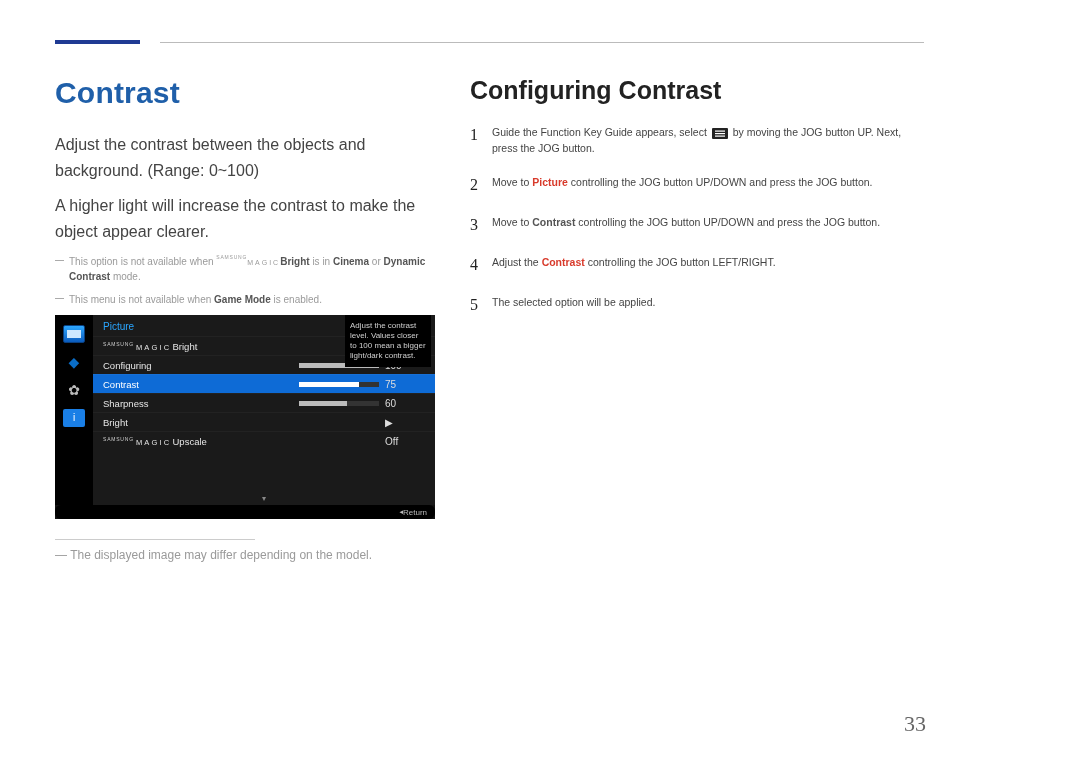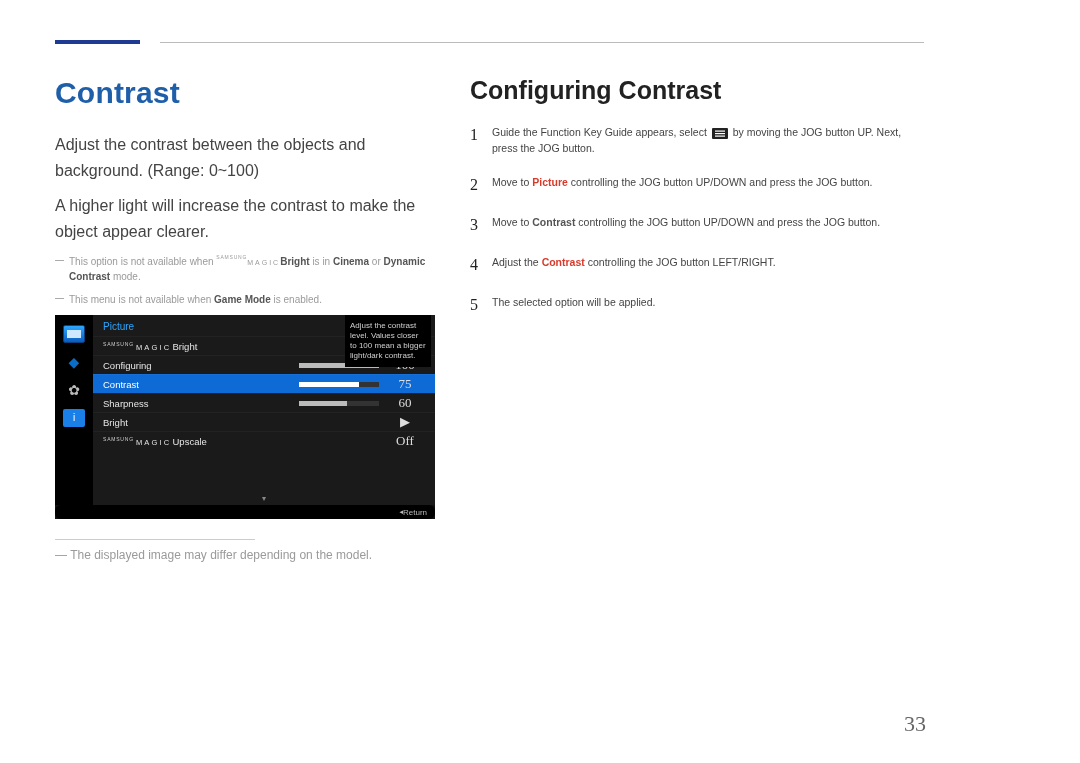--- a/index.html
+++ b/index.html
@@ -33,21 +33,21 @@
   .ic-monitor { background: linear-gradient(180deg,#2da7ff,#0a5bbd); border:1px solid #0a4080;}
   .ic-monitor::after{content:"";display:block;width:14px;height:8px;background:#cde8ff;}
   .ic-diamond { color:#0a6dc7; font-size:14px; }
   .ic-gear { color:#bbb; font-size:14px; }
   .ic-info { width:16px;height:16px;border-radius:50%;background:#1a7fe6;color:#fff;font-size:10px;line-height:16px;text-align:center;}
 
   .osd-panel { flex:1; background:#1a1a1a; position:relative; padding-bottom:6px;}
   .osd-title { color:#2aa6ff; font-size:10px; padding:6px 10px 4px; }
   .osd-row { display:flex; align-items:center; height:19px; padding:0 10px; font-size:9.5px; color:#e5e5e5; border-top:1px solid rgba(255,255,255,0.04);}
   .osd-row .lbl { flex:1; display:flex; align-items:baseline; gap:1px;}
-  .osd-row .val { width:40px; text-align:center; font-size:13px;color:#ddd;font-family:Liberation Serif, serif;}
+  .osd-row .val { width:40px; text-align:left; font-size:10px;color:#ddd;}
   .osd-row .bar { width:80px; height:5px; background:#333; margin:0 6px; position:relative;}
   .osd-row .bar > span{display:block;height:100%;background:#bbb;}
   .osd-row.sel { background:#0e6bd6; color:#fff;}
   .osd-row.sel .bar > span{ background:#fff;}
   .osd-row.dim { color:#666;}
   .osd-row .samsung { font-size:5px; letter-spacing:0.8px; color:#ccc; align-self:flex-start; margin-right:1px;}
   .osd-row .magic { font-size:7.5px; letter-spacing:2.2px; color:#e5e5e5;}
   .osd-tip { position:absolute; right:4px; top:0; width:86px; background:#000; color:#cfcfcf; font-size:8px; line-height:1.25; padding:6px 5px;}
   .osd-bottom { height:14px; background:#000; display:flex; justify-content:flex-end; align-items:center; padding:0 8px; font-size:8px; color:#bbb;border-radius:6px;}
   .osd-bottom .tri { font-size:7px;}

